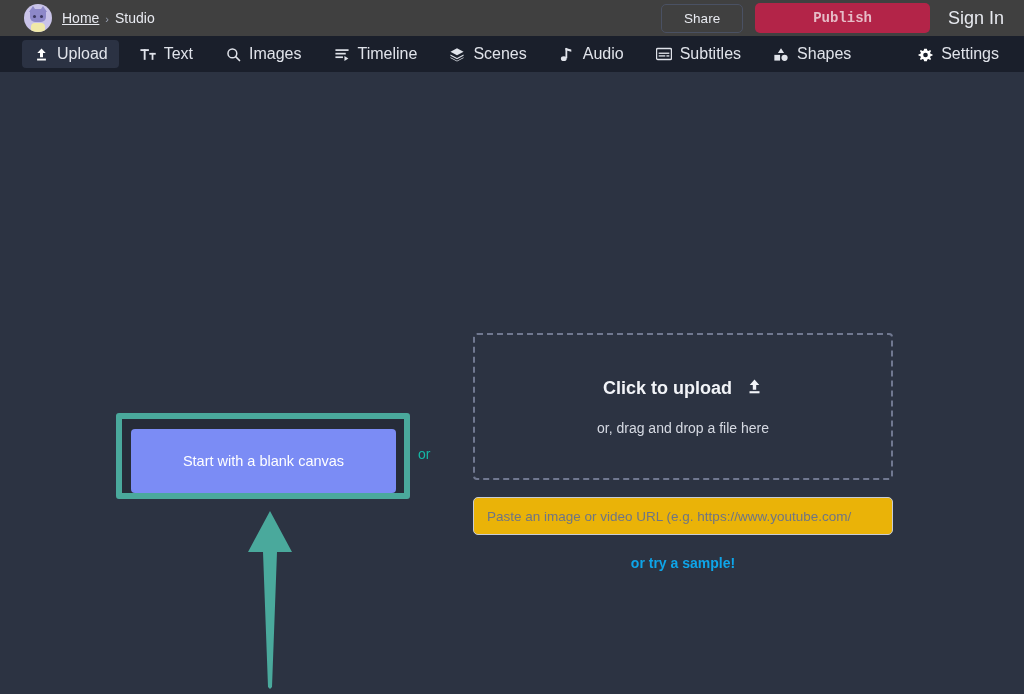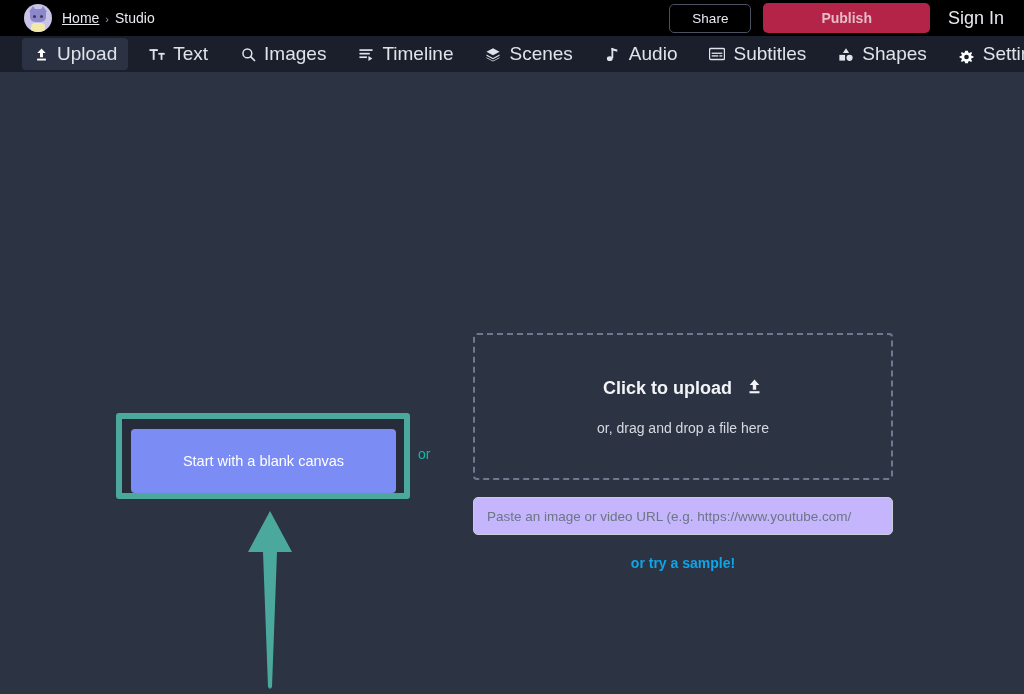--- a/index.html
+++ b/index.html
@@ -12,21 +12,21 @@
     background: #1e2330;
     font-family: "Liberation Sans", sans-serif;
     color: #e8eaf0;
     -webkit-font-smoothing: antialiased;
   }
 
   
   .topbar {
     position: relative;
     height: 36px;
-    background: #000000;
+    background: #404040;
     display: flex;
     align-items: center;
     padding: 0 14px 0 24px;
   }
   .brand {
     display: flex;
     align-items: center;
     gap: 10px;
     flex: 0 0 auto;
     z-index: 2;
@@ -112,21 +112,21 @@
     border-radius: 5px;
     padding: 6px 22px;
     cursor: pointer;
   }
   .btn-publish {
     background: #b32448;
     border: none;
     color: #e6bcc7;
     font-size: 14px;
     font-weight: bold;
-    font-family: Liberation Sans, sans-serif;
+    font-family: Liberation Mono, monospace;
     border-radius: 5px;
     padding: 7px 58px;
     cursor: pointer;
   }
   .signin {
     font-size: 18px;
     color: #e8eaf0;
     cursor: pointer;
     padding: 0 6px;
   }
@@ -137,21 +137,21 @@
     background: #1a1f2b;
     display: flex;
     align-items: center;
     padding: 0 14px 0 22px;
     position: relative;
   }
   .tool {
     display: flex;
     align-items: center;
     gap: 8px;
-    font-size: 19px;
+    font-size: 16px;
     color: #e0e3ea;
     padding: 5px 11px;
     border-radius: 4px;
     cursor: pointer;
     margin-right: 10px;
     white-space: nowrap;
   }
   .tool.active { background: #2b3243; }
   .tool .ic { display: flex; align-items: center; justify-content: center; width: 16px; height: 16px; }
   .tool svg { display: block; }
@@ -224,21 +224,21 @@
   }
   .dz-sub {
     font-size: 14px;
     color: #d6dae3;
   }
 
   .url-input {
     position: absolute;
     left: 473px; top: 425px;
     width: 420px; height: 38px;
-    background: #c4b5fd;
+    background: #eab308;
     border: 1px solid #c7ccd6;
     border-radius: 5px;
     padding: 0 13px;
     font-size: 13.5px;
     font-family: inherit;
     color: #2c3342;
     outline: none;
   }
   .url-input::placeholder { color: #6e7585; }
 

